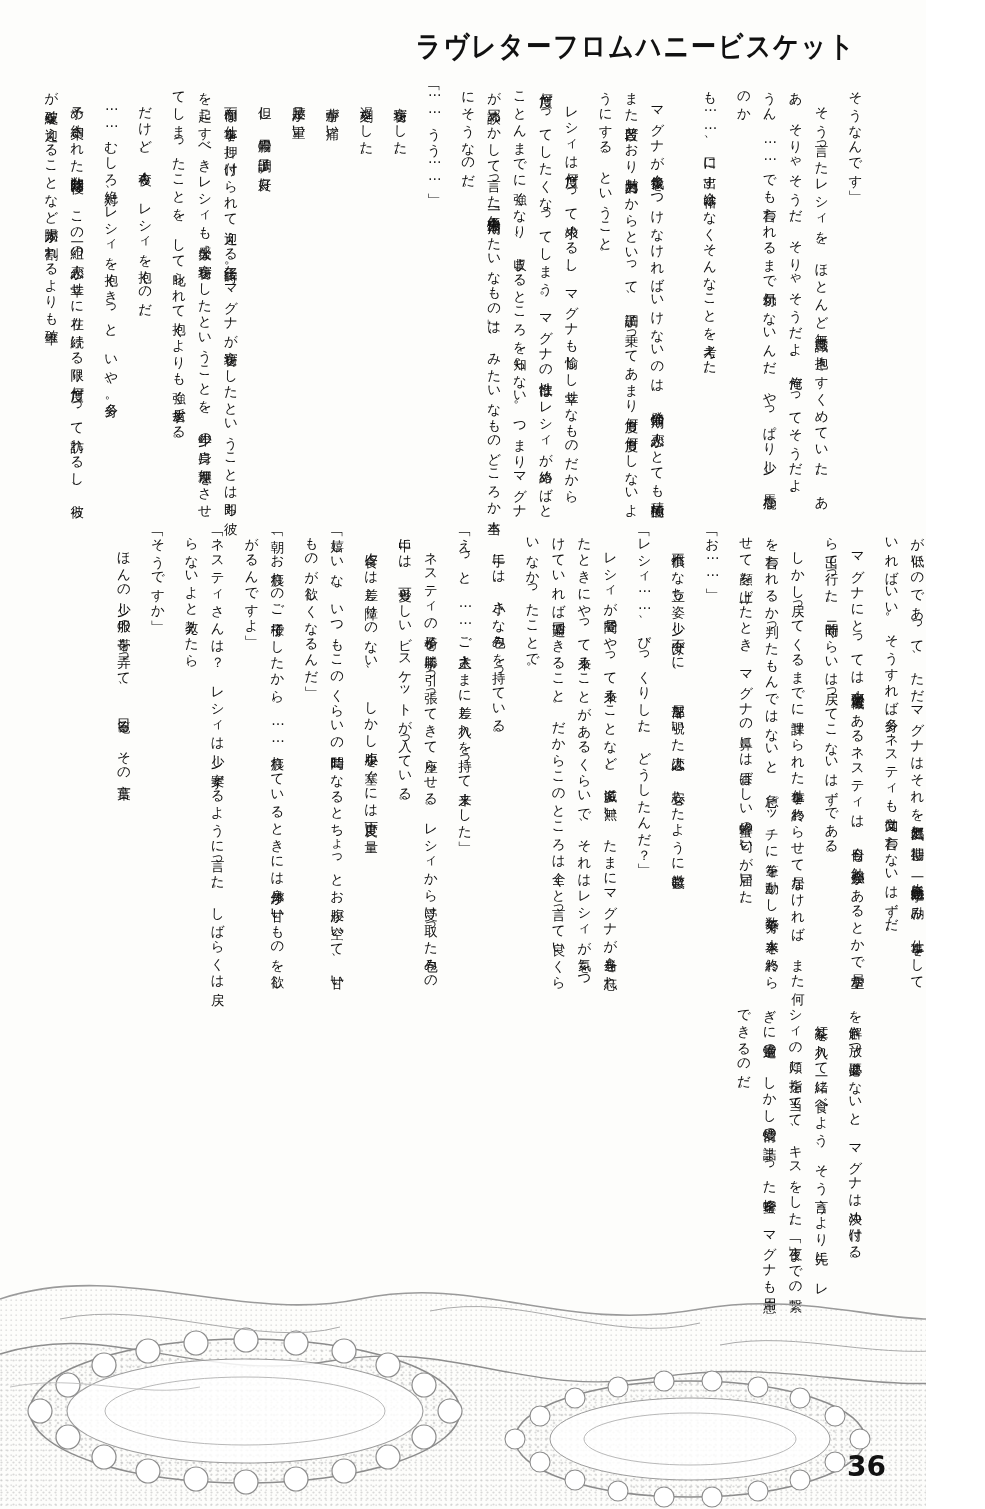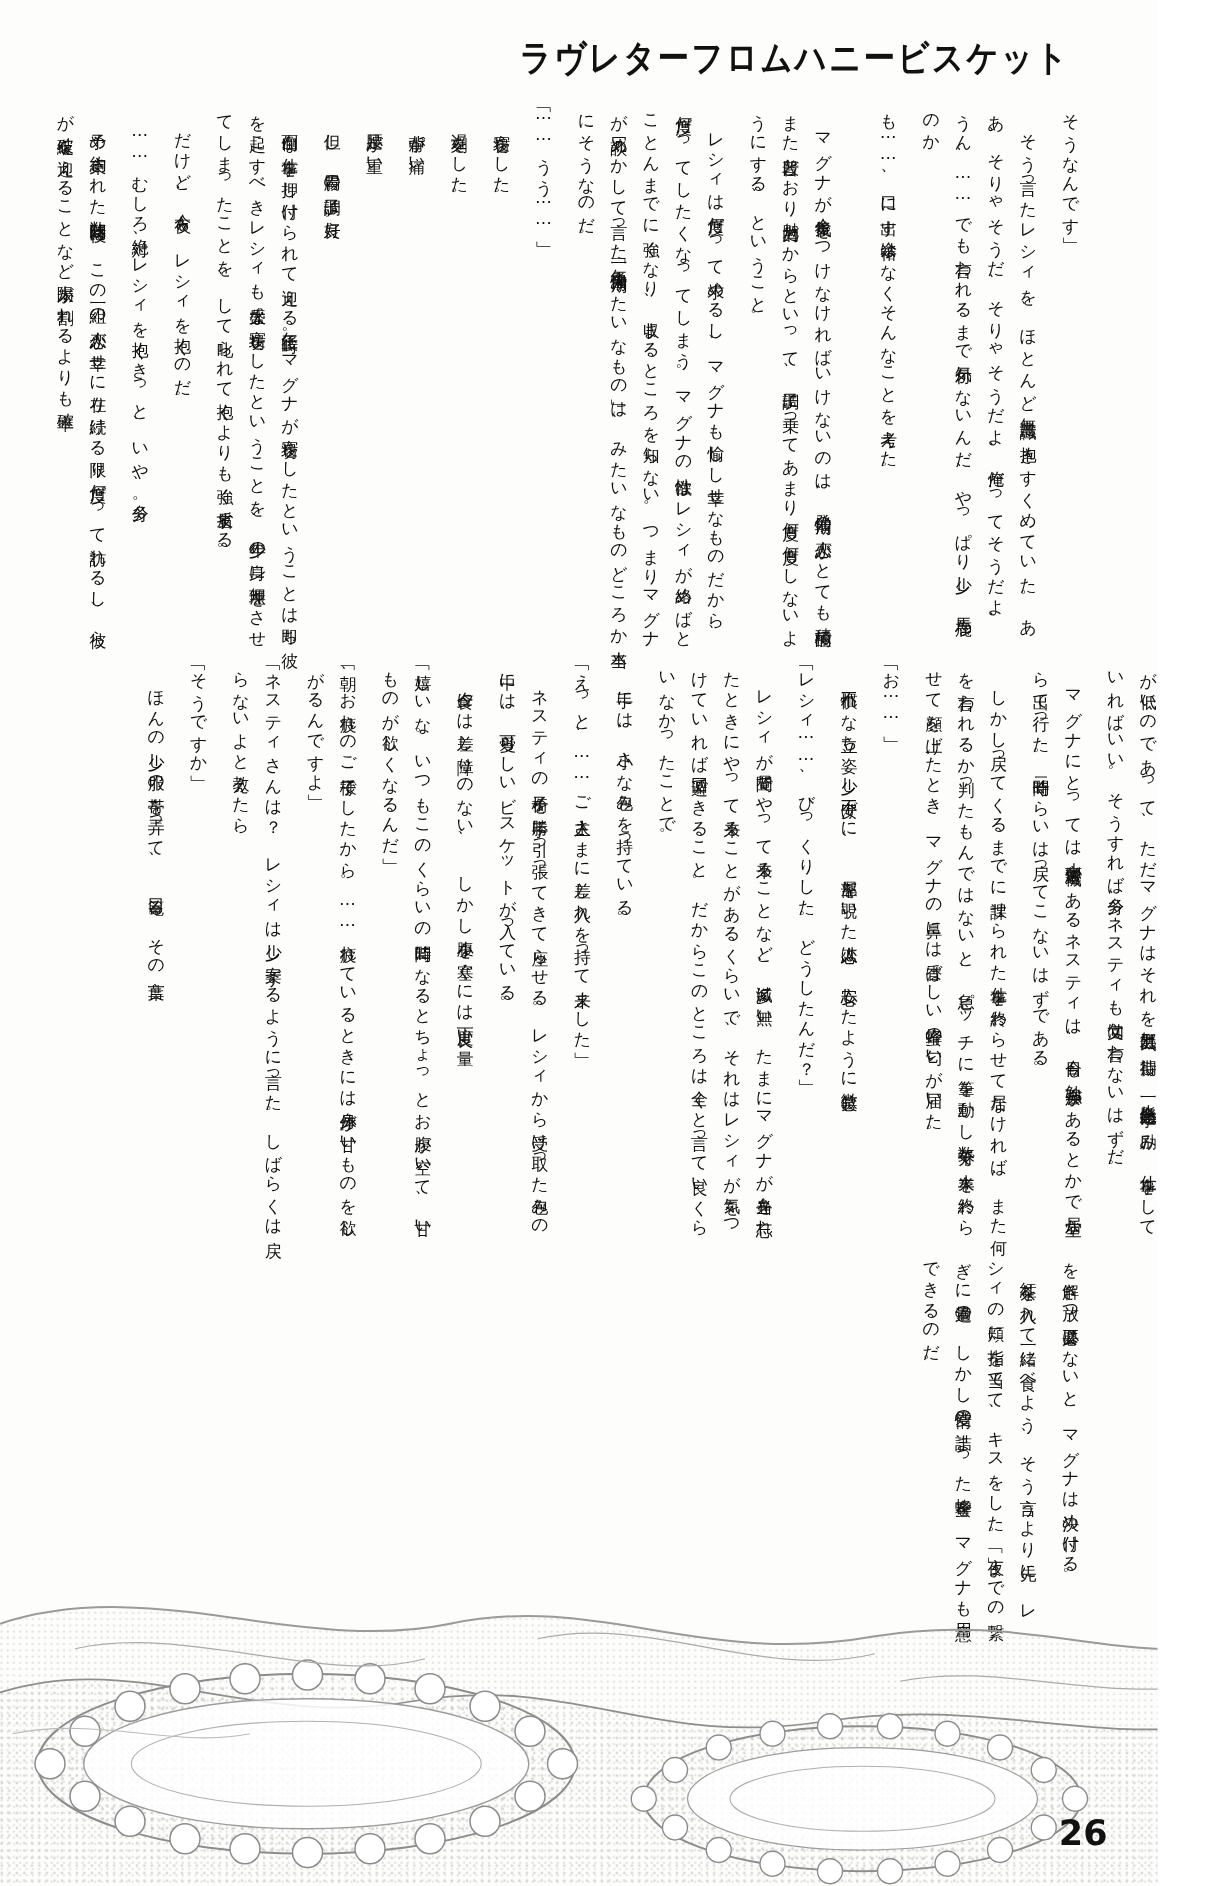--- a/index.html
+++ b/index.html
@@ -253,14 +253,14 @@
       <circle cx="575" cy="249" r="10"></circle>
         <circle cx="540" cy="267" r="10"></circle>
     </g>
 
     <path d="M60,170 C150,150 260,200 340,178" fill="none" stroke="#aaaaaa" stroke-width="1"></path>
     <path d="M430,162 C520,142 610,196 700,174" fill="none" stroke="#aaaaaa" stroke-width="1"></path>
     <path d="M720,196 C800,180 880,214 970,198" fill="none" stroke="#aaaaaa" stroke-width="1"></path>
     <path d="M10,238 C80,224 140,250 200,238" fill="none" stroke="#bbbbbb" stroke-width="0.9"></path>
   </svg>
 
-  <div id="pagenum">26</div>
+  <div id="pagenum">36</div>
 </div>
 
 </body></html>

